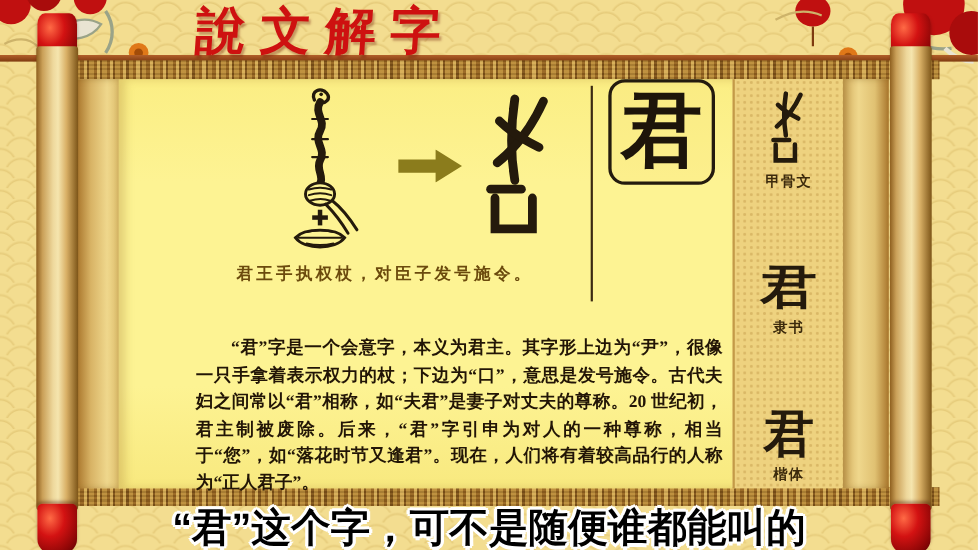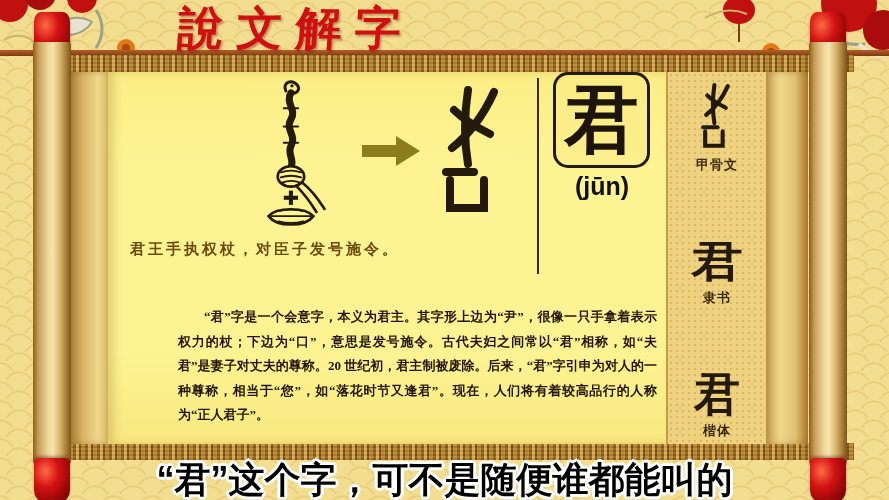--- a/index.html
+++ b/index.html
@@ -91,26 +91,26 @@
     font-size:74px;font-weight:bold;color:#1d150a;line-height:86px;
     font-family:"Liberation Serif","DejaVu Serif",serif;
   }
   .pinyin{
     position:absolute;left:546px;top:172px;width:112px;z-index:3;
     text-align:center;font-size:25px;color:#101010;font-weight:bold;
     font-family:"Liberation Sans","DejaVu Sans",sans-serif;
   }
   .caption{
     position:absolute;left:130px;top:240px;width:440px;z-index:3;
-    text-align:left;font-size:15px;color:#6b4a0d;font-weight:bold;
+    text-align:center;font-size:15px;color:#6b4a0d;font-weight:bold;
     letter-spacing:3px;
   }
   .paragraph{
     position:absolute;left:178px;top:305px;width:479px;z-index:3;
-    font-size:13px;line-height:24.5px;color:#221506;font-weight:bold;
+    font-size:16px;line-height:24.5px;color:#221506;font-weight:bold;
     text-indent:2em;text-align:justify;
   }
   .roller{position:absolute;top:0;width:44px;height:500px;z-index:4;}
   .roller-left{left:30px;}
   .roller-right{left:806px;}
   .shaft{
     position:absolute;left:3px;right:3px;top:42px;bottom:36px;
     background:linear-gradient(90deg,#8e5f1e,#caa058 15%,#eed89c 40%,#f5e5ae 52%,#d9b066 72%,#7d5518);
     border-radius:3px;
   }
@@ -216,21 +216,20 @@
     <path class="stroke" stroke-width="8" d="M16 28 C 26 38, 36 44, 52 52"></path>
     <path class="stroke" stroke-width="8" d="M8 90 L36 90"></path>
     <path class="stroke" stroke-width="8" d="M12 98 L12 126 L46 126 L46 98"></path>
   </svg>
 
   <div class="vdivider"></div>
 
   <div class="char-box">
     <span class="big-char">君</span>
   </div>
-  <div class="pinyin">(jūn)</div>
 
   <div class="caption">君王手执权杖，对臣子发号施令。</div>
   <div class="paragraph">“君”字是一个会意字，本义为君主。其字形上边为“尹”，很像一只手拿着表示权力的杖；下边为“口”，意思是发号施令。古代夫妇之间常以“君”相称，如“夫君”是妻子对丈夫的尊称。20 世纪初，君主制被废除。后来，“君”字引申为对人的一种尊称，相当于“您”，如“落花时节又逢君”。现在，人们将有着较高品行的人称为“正人君子”。</div>
 
   <div class="roller roller-left">
     <div class="knob knob-top"></div>
     <div class="shaft"></div>
     <div class="knob knob-bottom"></div>
   </div>
   <div class="roller roller-right">

